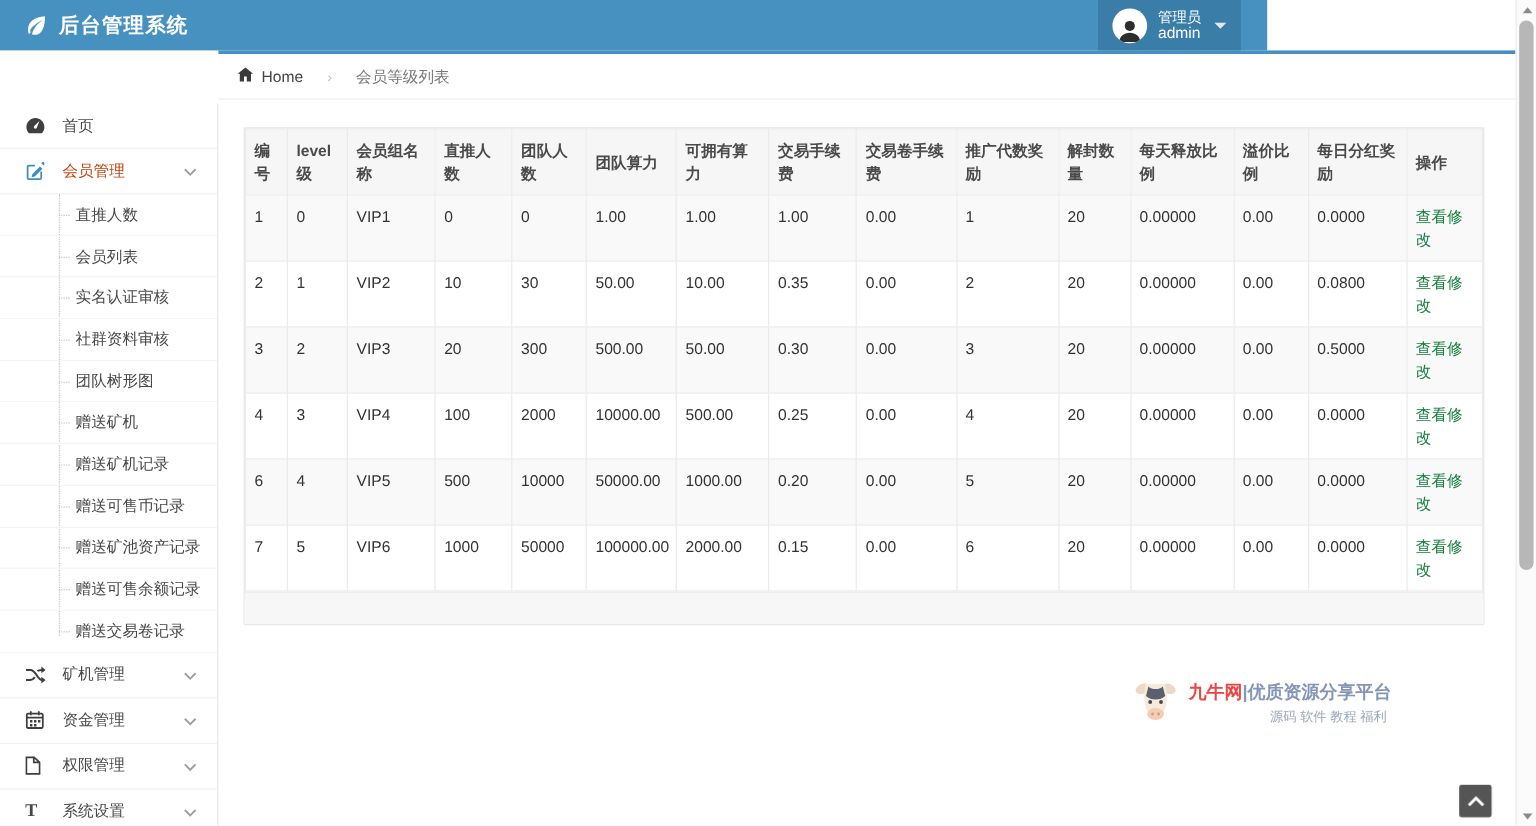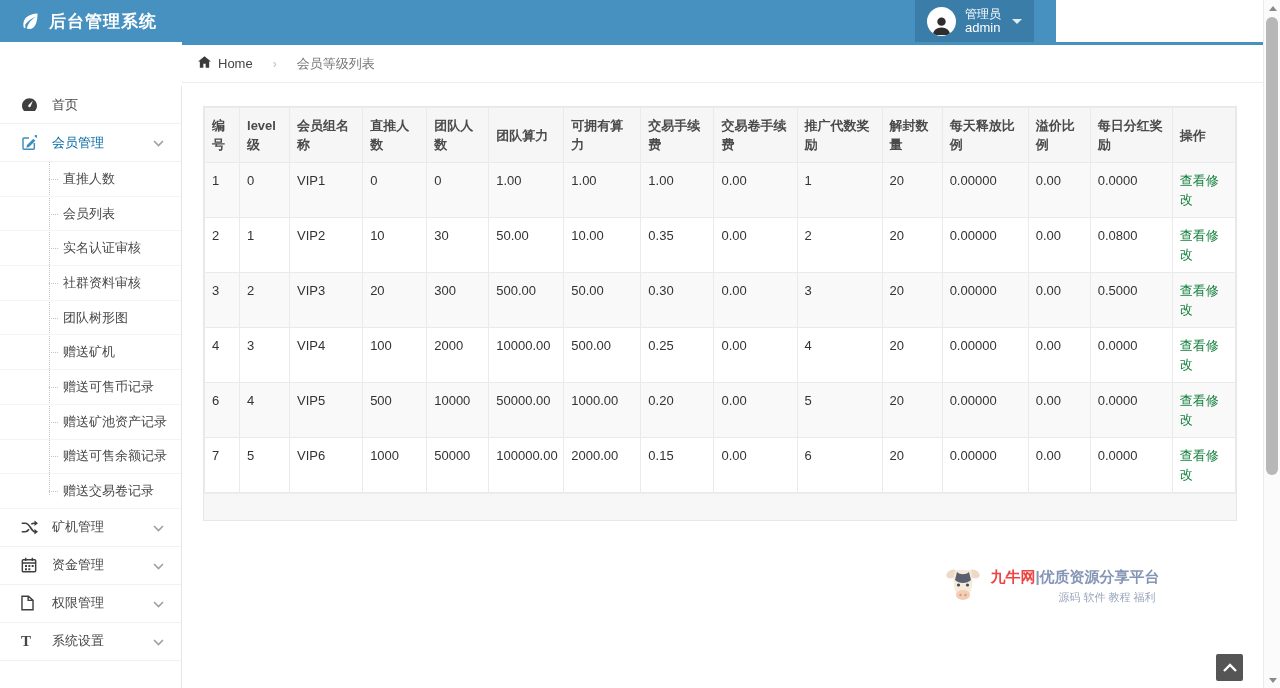--- a/index.html
+++ b/index.html
@@ -21,21 +21,21 @@
   .user-meta .uname { font-size:13px; }
   .caret-down { width:0; height:0; border-left:5px solid transparent;
     border-right:5px solid transparent; border-top:5px solid #dfeaf2; margin-left:2px; }
 
   
   .sidebar { position:fixed; top:42px; left:0; width:182px; bottom:0;
     background:#fff; border-right:1px solid #e3e7ec; z-index:4;margin-top:44px; }
   .nav-item { height:38px; display:flex; align-items:center; padding-left:21px;
     border-bottom:1px solid #f1f1f1; color:#474747; font-size:13px; cursor:pointer; }
   .nav-item .nav-icon { width:18px; margin-right:13px; display:flex; align-items:center; }
-  .nav-item.active { color:#0369a1; }
+  .nav-item.active { color:#c2410c; }
   .nav-chevron { margin-left:auto; margin-right:17px; color:#9aa0a6; }
   .submenu { position:relative; }
   .submenu::before { content:""; position:absolute; left:49px; top:0; bottom:14px;
     border-left:1px dotted #c4c4c4; }
   .sub-item { height:34.7px; display:flex; align-items:center; padding-left:63px;
     font-size:13px; color:#484848; border-bottom:1px solid #f4f4f4;
     position:relative; cursor:pointer; }
   .sub-item::before { content:""; position:absolute; left:49px; top:50%;
     width:9px; border-top:1px dotted #c4c4c4; }
   .ticon { font-weight:bold; font-family:"Liberation Serif",serif; font-size:15px;
@@ -143,20 +143,21 @@
             <path d="M1 1l4.5 4.5L10 1" stroke="#9aa0a6" stroke-width="1.6" fill="none"></path>
           </svg></span>
       </div>
       <div class="submenu">
         <div class="sub-item">直推人数</div>
         <div class="sub-item">会员列表</div>
         <div class="sub-item">实名认证审核</div>
         <div class="sub-item">社群资料审核</div>
         <div class="sub-item">团队树形图</div>
         <div class="sub-item">赠送矿机</div>
+        <div class="sub-item">赠送矿机记录</div>
         <div class="sub-item">赠送可售币记录</div>
         <div class="sub-item">赠送矿池资产记录</div>
         <div class="sub-item">赠送可售余额记录</div>
         <div class="sub-item">赠送交易卷记录</div>
       </div>
       <div class="nav-item">
         <span class="nav-icon">
           <svg width="17" height="15" viewBox="0 0 24 20">
             <g stroke="#3f3f3f" stroke-width="2.4" fill="none">
               <path d="M1 4h5c7 0 8 12 14 12M1 16h5c2.5 0 4-1.6 5.3-3.5M14.5 5.5C16 3.8 17.8 4 20 4"></path>

